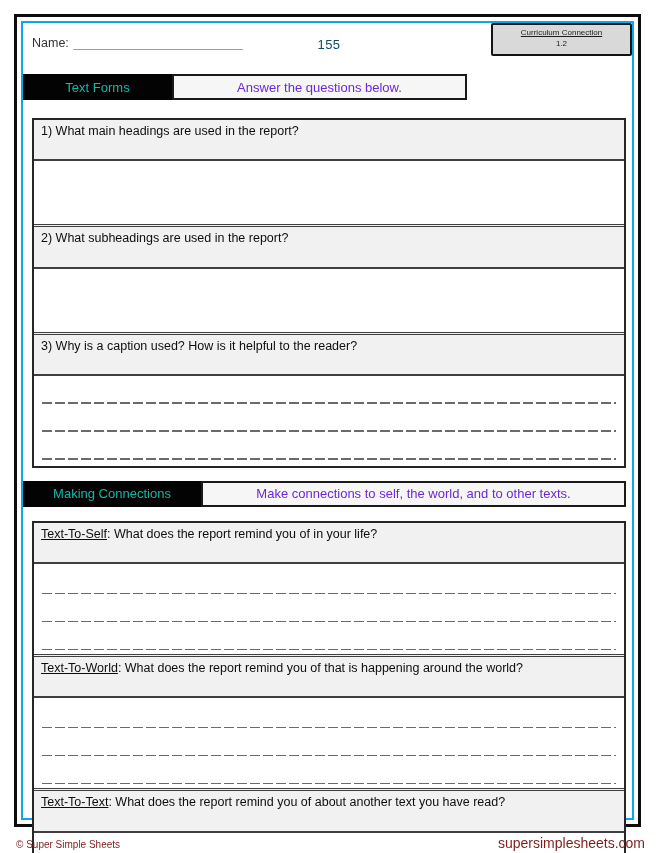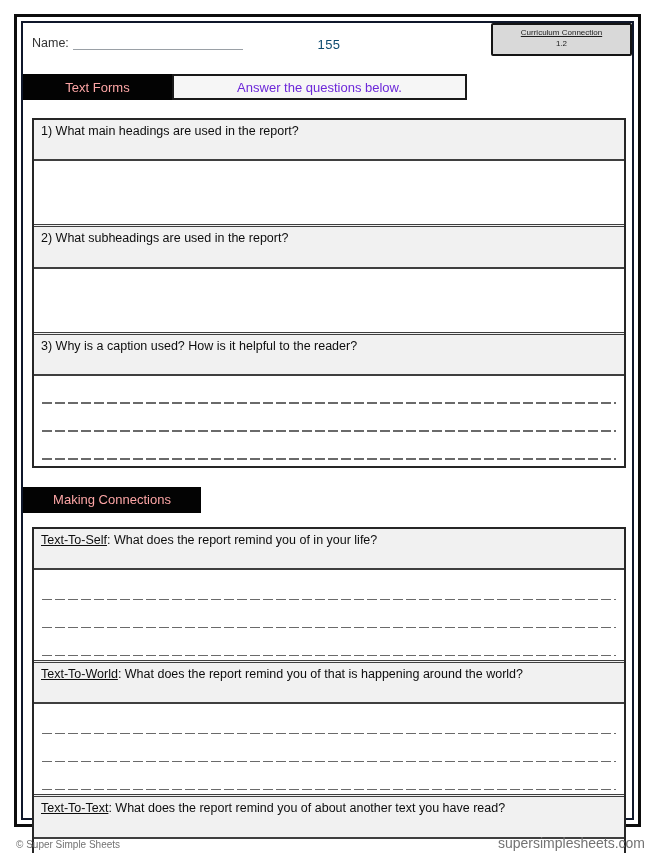--- a/index.html
+++ b/index.html
@@ -13,21 +13,21 @@
   }
   .sheet-outer {
     position: absolute;
     left: 14px; top: 14px;
     width: 627px; height: 813px;
     border: 3px solid #0d0d0d;
   }
   .sheet-inner {
     position: absolute;
     inset: 4px;
-    border: 2px solid #0f172a;
+    border: 2px solid #0ea5e9;
     background: #fff;
   }
 
   
   .name-row {
     position: relative;
     margin: 13px 6px 0 9px;
     height: 17px;
     font-size: 12.5px;
     color: #333;
@@ -63,38 +63,38 @@
     color: #1c1c1c;
     z-index: 5;
   }
   .curriculum-title { text-decoration: underline; display: block; }
   .curriculum-code { display: block; }
 
   
   .section-bar { display: flex; height: 26px; margin-right: 6px; }
   .bar-tab {
     background: #030303;
-    color: #fca5a5;
+    color: #14b8a6;
     display: flex; align-items: center; justify-content: center;
     font-size: 13px;
     flex: none;
   }
   .bar-tab.tf { width: 149px; }
   .bar-tab.mc { width: 178px; }
   .bar-instr {
     border: 2px solid #191919;
     background: #f6f6f6;
     display: flex; align-items: center; justify-content: center;
     font-size: 13px;
     color: #6d28d9;
   }
   .bar-instr.tf { width: 295px; }
   .bar-instr.mc { flex: 1 1 auto; }
   .tf-bar { margin-top: 21px; }
-  .mc-bar { margin-top: 19px; }
+  .mc-bar { margin-top: 13px; justify-content: flex-end; }
 
   
   .group-box {
     margin: 18px 6px 0 9px;
     border: 2px solid #262626;
     background: #fff;
   }
   .mc-box { margin-top: 14px; }
   .q-header {
     background: #f1f1f1;
@@ -116,21 +116,21 @@
     background: repeating-linear-gradient(90deg, #6a6a6a 0 10px, rgba(0,0,0,0) 10px 13px);
   }
 
   
   .footer {
     position: absolute;
     left: 16px; right: 14px; bottom: 2px;
     display: flex;
     justify-content: space-between;
     align-items: baseline;
-    color: #737373;
+    color: #7f1d1d;
   }
   .footer-left  { font-size: 10px; }
   .footer-right { font-size: 14px; }
 </style>
 </head>
 <body>
 
 <div class="sheet-outer">
   <div class="sheet-inner">
 
@@ -165,20 +165,21 @@
             <div class="answer-line"></div>
           </div>
         <div class="line-row">
             <div class="answer-line"></div>
           </div>
       </div>
     </div>
 
     <div class="section-bar mc-bar">
       <div class="bar-tab mc">Making Connections</div>
+      <div class="bar-instr mc">Make connections to self, the world, and to other texts.</div>
     </div>
 
     <div class="group-box mc-box">
 
       <div class="q-header"><span class="q-term">Text-To-Self</span><span>: What does the report remind you of in your life?</span></div>
       <div class="q-lines c">
         <div class="line-row">
             <div class="answer-line"></div>
           </div>
         <div class="line-row">

